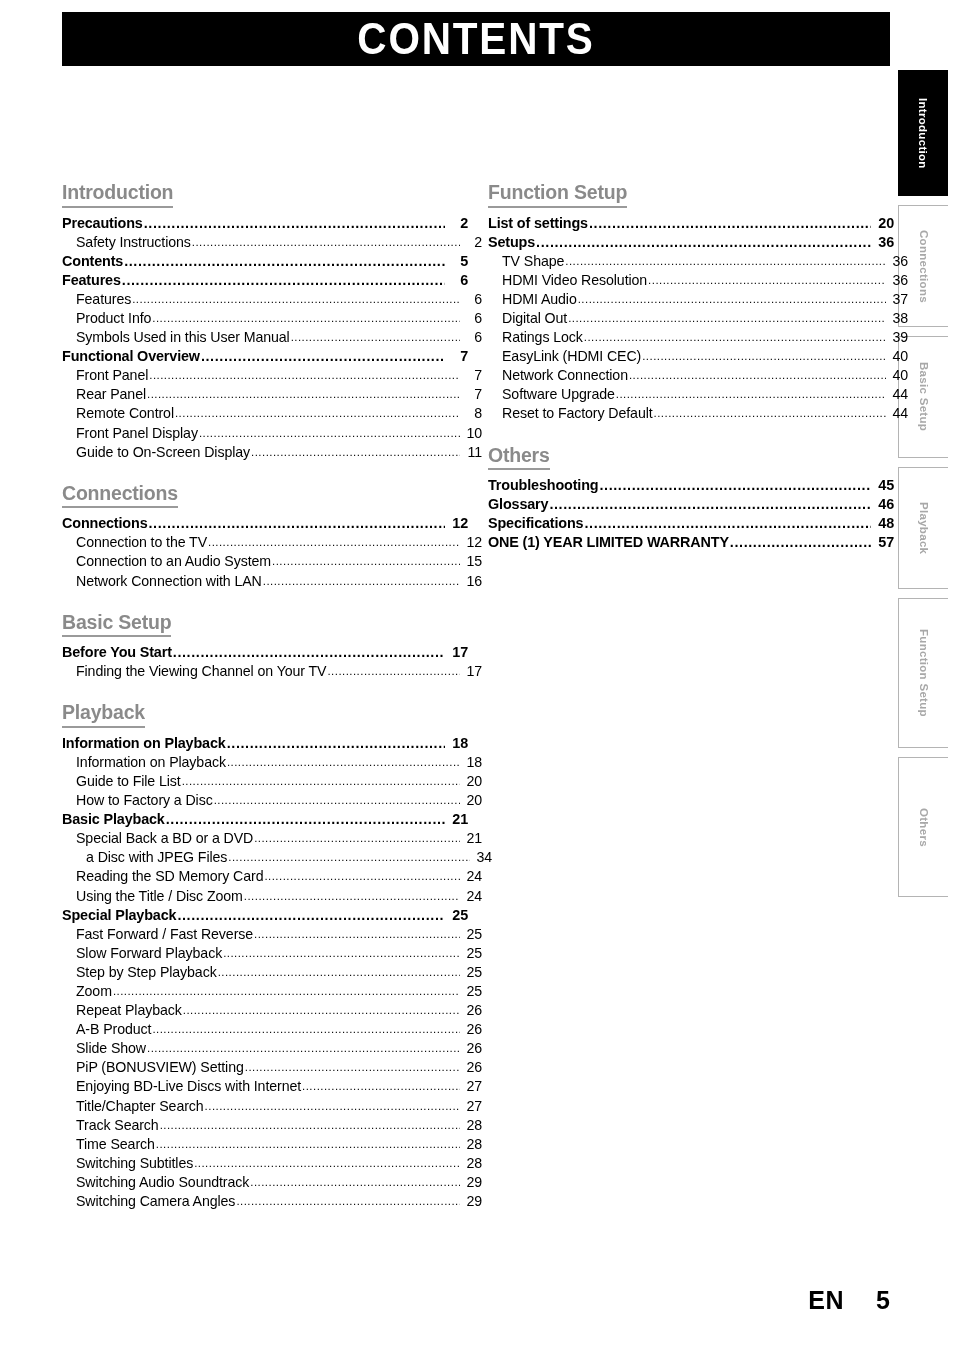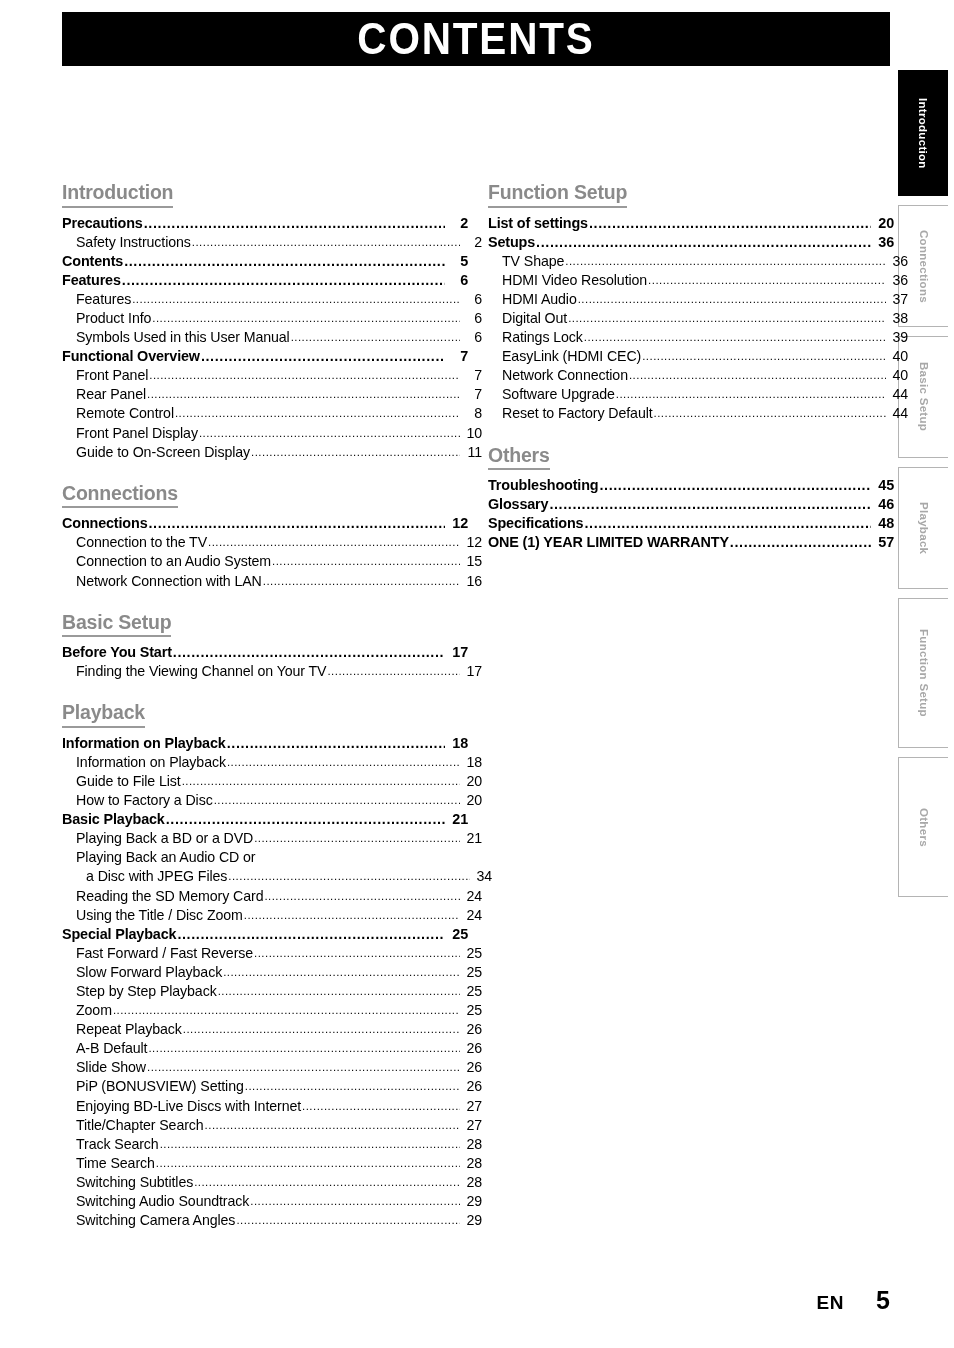--- a/index.html
+++ b/index.html
@@ -160,21 +160,21 @@
   #footer {
     position: absolute;
     left: 0;
     top: 1288px;
     width: 890px;
     text-align: right;
     font-weight: bold;
     line-height: 1;
   }
   #footer .en {
-    font-size: 19px;
+    font-size: 25px;
     letter-spacing: 0.5px;
   }
   #footer .pageno {
     font-size: 25px;
     display: inline-block;
     width: 46px;
     text-align: right;
   }
 </style>
 </head>
@@ -332,28 +332,23 @@
           <span class="lbl">How to Factory a Disc</span>
           <span class="dots">........................................................................................................................</span>
           <span class="pg">20</span>
         </div>
         <div class="toc-row lvl1">
           <span class="lbl">Basic Playback</span>
           <span class="dots">........................................................................................................................</span>
           <span class="pg">21</span>
         </div>
         <div class="toc-row lvl2">
-          <span class="lbl">Playing Back a BD or a DVD</span>
+          <span class="lbl">Special Back a BD or a DVD</span>
           <span class="dots">........................................................................................................................</span>
           <span class="pg">21</span>
-        </div>
-        <div class="toc-row lvl2 nodots">
-          <span class="lbl">Playing Back an Audio CD or</span>
-          <span class="dots">........................................................................................................................</span>
-          <span class="pg"></span>
         </div>
         <div class="toc-row lvl2 cont">
           <span class="lbl">a Disc with JPEG Files</span>
           <span class="dots">........................................................................................................................</span>
           <span class="pg">34</span>
         </div>
         <div class="toc-row lvl2">
           <span class="lbl">Reading the SD Memory Card</span>
           <span class="dots">........................................................................................................................</span>
           <span class="pg">24</span>
@@ -387,21 +382,21 @@
           <span class="lbl">Zoom</span>
           <span class="dots">........................................................................................................................</span>
           <span class="pg">25</span>
         </div>
         <div class="toc-row lvl2">
           <span class="lbl">Repeat Playback</span>
           <span class="dots">........................................................................................................................</span>
           <span class="pg">26</span>
         </div>
         <div class="toc-row lvl2">
-          <span class="lbl">A-B Default</span>
+          <span class="lbl">A-B Product</span>
           <span class="dots">........................................................................................................................</span>
           <span class="pg">26</span>
         </div>
         <div class="toc-row lvl2">
           <span class="lbl">Slide Show</span>
           <span class="dots">........................................................................................................................</span>
           <span class="pg">26</span>
         </div>
         <div class="toc-row lvl2">
           <span class="lbl">PiP (BONUSVIEW) Setting</span>

